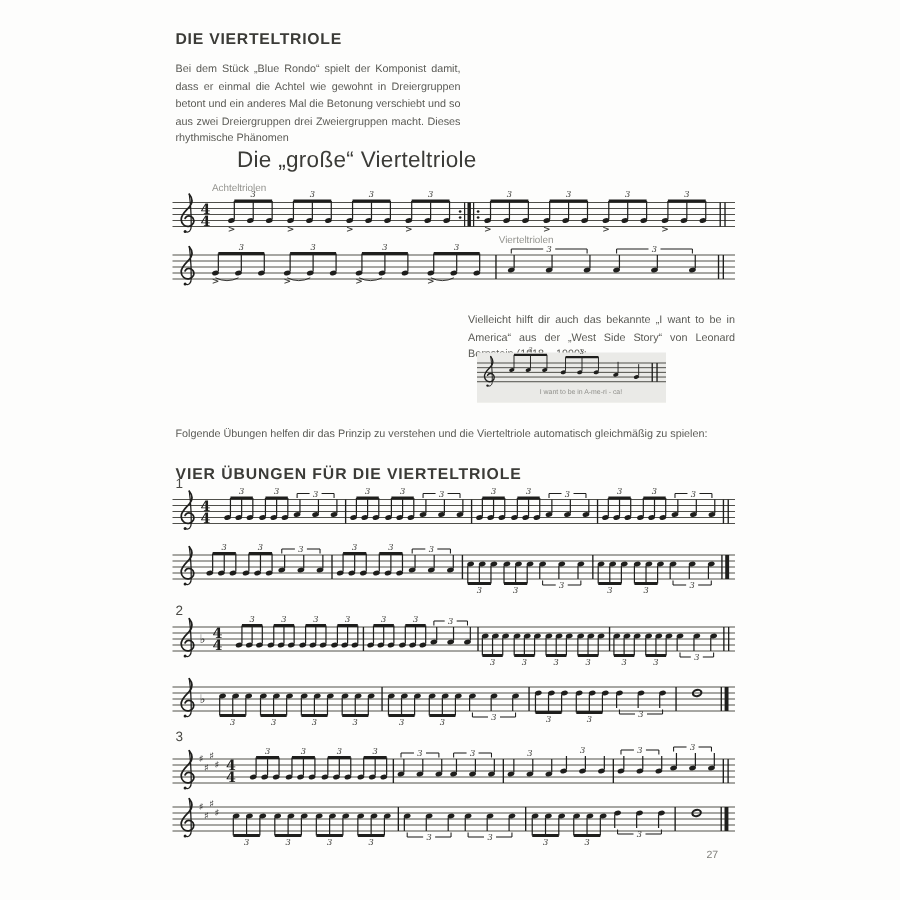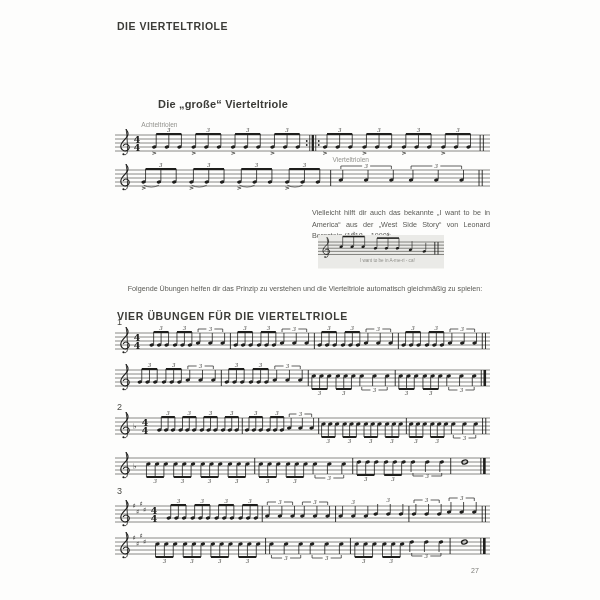--- a/index.html
+++ b/index.html
@@ -1,34 +1,35 @@
 <!DOCTYPE html>
 <html><head>
 <meta charset="utf-8">
 <style>
   html,body{margin:0;padding:0;}
   body{width:600px;height:600px;background:#ffffff;font-family:"Liberation Sans",sans-serif;}
   #page{position:relative;width:600px;height:600px;background:#fdfdfc;overflow:hidden;color:#4c4c47;}
   .abs{position:absolute;}
   .h1{font-size:10.5px;font-weight:bold;color:#3b3b37;letter-spacing:.5px;}
-  .h2{font-size:11px;font-weight:bold;color:#3b3b37;letter-spacing:.2px;padding-left:41px;}
+  .h2{font-size:15px;font-weight:normal;color:#3b3b37;letter-spacing:.2px;padding-left:41px;}
   .h3{font-size:10.5px;font-weight:bold;color:#3b3b37;letter-spacing:.6px;}
   .body-text{font-size:7.2px;line-height:1.6;color:#5a5a55;text-align:justify;}
-  .lead-text{font-size:7.2px;color:#5a5a55;text-align:center;}
+  .lead-text{font-size:7.2px;color:#5a5a55;}
   .ex-num{font-size:9px;color:#4a4a45;}
   .page-num{font-size:7px;color:#7c7c77;}
   .msys{position:absolute;width:375px;height:48px;}
   .msys svg{overflow:visible;display:block;}
 </style>
 </head>
 <body>
 
 <div id="page">
   <div class="abs h1" style="left:117px;top:20px;">DIE VIERTELTRIOLE</div>
 
+  <div class="abs body-text" style="left:117px;top:40px;width:190px;">Bei dem Stück „Blue Rondo“ spielt der Komponist damit, dass er einmal die Achtel wie gewohnt in Dreiergruppen betont und ein anderes Mal die Betonung verschiebt und so aus zwei Dreiergruppen drei Zweiergruppen macht. Dieses rhythmische Phänomen</div>
 
   <div class="abs h2" style="left:117px;top:98px;">Die „große“ Vierteltriole</div>
 
   <div class="abs body-text" style="left:312px;top:207px;width:178px;">Vielleicht hilft dir auch das bekannte „I want to be in America“ aus der „West Side Story“ von Leonard Bernstein (1918 – 1990):</div>
 
   <div class="abs lead-text" style="left:117px;top:284px;width:376px;">Folgende Übungen helfen dir das Prinzip zu verstehen und die Vierteltriole automatisch gleichmäßig zu spielen:</div>
   <div class="abs h3" style="left:117px;top:310px;">VIER ÜBUNGEN FÜR DIE VIERTELTRIOLE</div>
 
   <div class="abs ex-num" style="left:117px;top:317px;">1</div>
   <div class="abs ex-num" style="left:117px;top:402px;">2</div>

